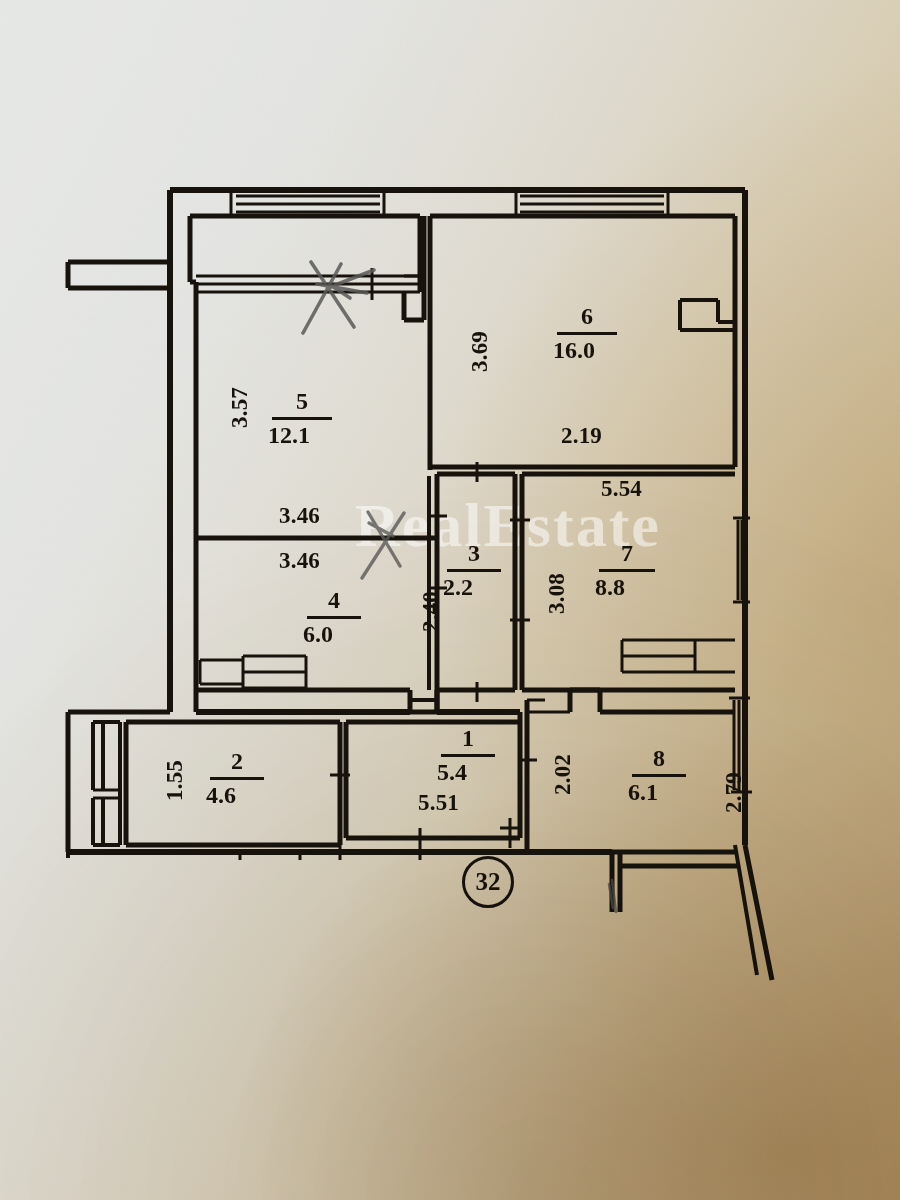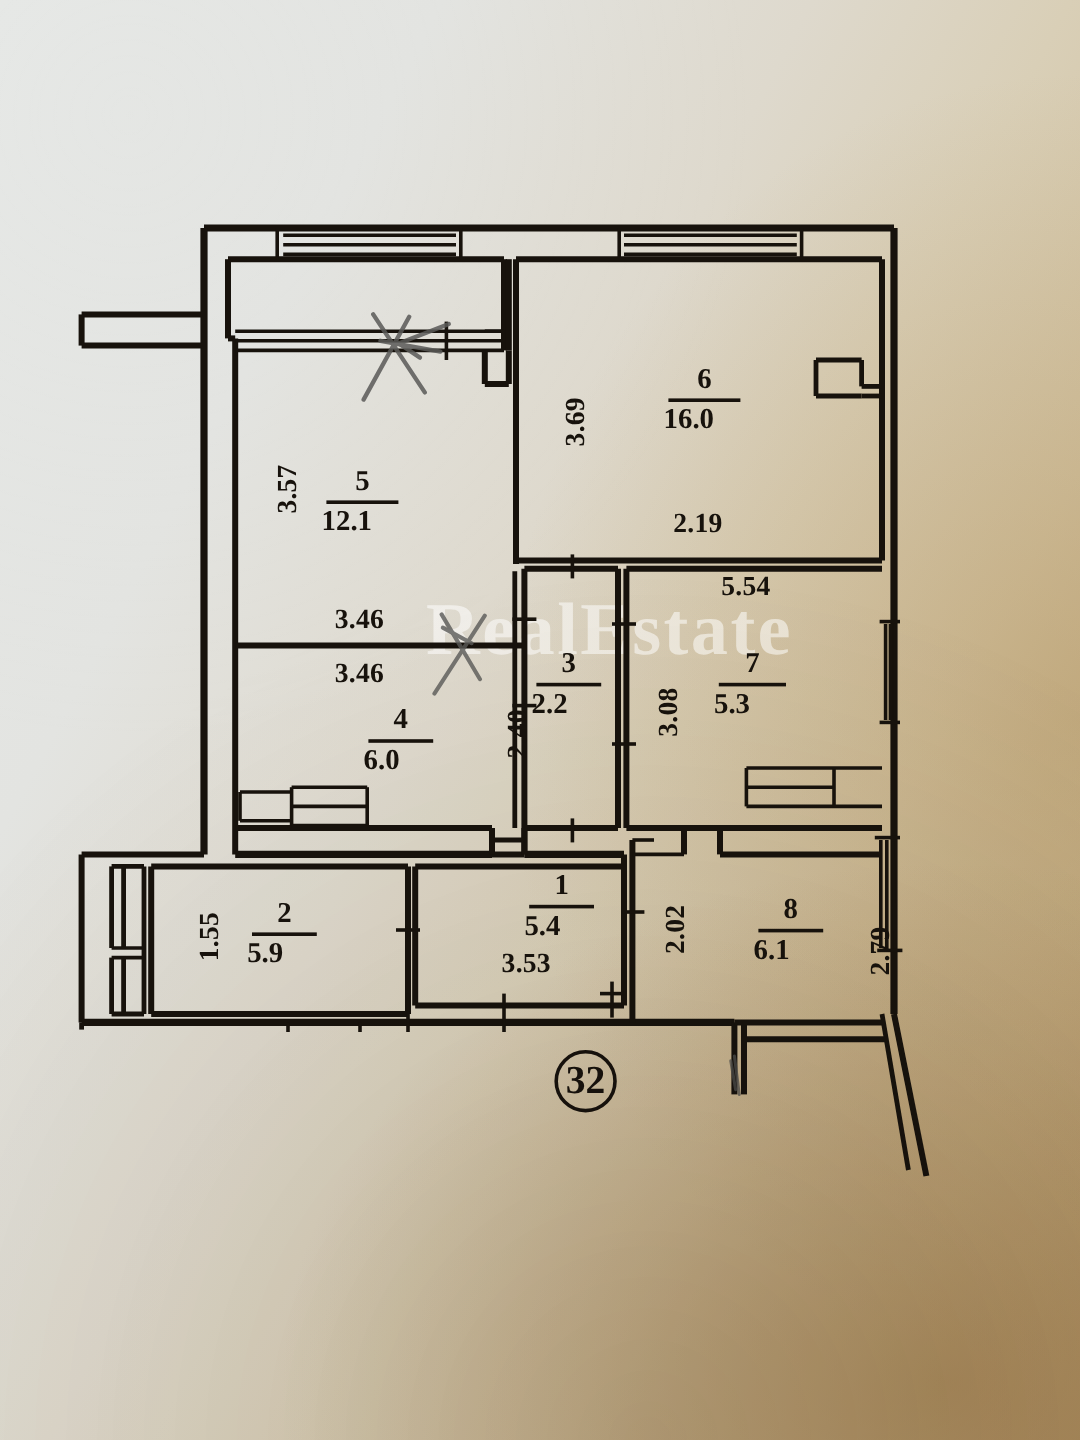--- a/index.html
+++ b/index.html
@@ -28,21 +28,21 @@
   .lbl{position:absolute;color:#17120c;line-height:1;white-space:nowrap;}
   .dim{font-size:23px;font-weight:700;letter-spacing:.2px;}
   .dim.v{transform-origin:0 0;}
   .roomnum{font-size:24px;font-weight:700;text-align:center;}
   .roomarea{font-size:24px;font-weight:700;text-align:left;}
   .roomlabel{position:absolute;text-align:center;color:#17120c;}
   .roomlabel .bar{height:2.6px;background:#17120c;margin:2px auto 2px auto;}
   .circnum{
     position:absolute;width:46px;height:46px;border:3px solid #17120c;border-radius:50%;
     display:flex;align-items:center;justify-content:center;
-    font-size:33px;font-weight:700;color:#17120c;margin-top:19px;
+    font-size:25px;font-weight:700;color:#17120c;
   }
   .wm{
     position:absolute;color:rgba(255,255,255,0.55);font-size:62px;font-weight:700;
     font-family:"Liberation Serif",serif;letter-spacing:2px;pointer-events:none;
     transform:rotate(0deg);
   }
 </style>
 </head>
 <body>
 
@@ -257,33 +257,33 @@
 
   <div class="roomlabel" style="left:443px;top:540px;width:62px;">
     <div class="roomnum">3</div>
     <div class="bar" style="width:54px;"></div>
     <div class="roomarea">2.2</div>
   </div>
 
   <div class="roomlabel" style="left:595px;top:540px;width:64px;">
     <div class="roomnum">7</div>
     <div class="bar" style="width:56px;"></div>
-    <div class="roomarea">5.3</div>
+    <div class="roomarea">8.8</div>
   </div>
 
   <div class="roomlabel" style="left:303px;top:587px;width:62px;">
     <div class="roomnum">4</div>
     <div class="bar" style="width:54px;"></div>
     <div class="roomarea">6.0</div>
   </div>
 
   <div class="roomlabel" style="left:206px;top:748px;width:62px;">
     <div class="roomnum">2</div>
     <div class="bar" style="width:54px;"></div>
-    <div class="roomarea">5.9</div>
+    <div class="roomarea">4.6</div>
   </div>
 
   <div class="roomlabel" style="left:437px;top:725px;width:62px;">
     <div class="roomnum">1</div>
     <div class="bar" style="width:54px;"></div>
     <div class="roomarea">5.4</div>
   </div>
 
   <div class="roomlabel" style="left:628px;top:745px;width:62px;">
     <div class="roomnum">8</div>
@@ -306,17 +306,17 @@
   <div class="lbl dim v" style="left:722px;top:813px;transform:rotate(-90deg);">2.79</div>
 
   <div class="lbl dim" style="left:561px;top:424px;">2.19</div>
 
   <div class="lbl dim" style="left:601px;top:477px;">5.54</div>
 
   <div class="lbl dim" style="left:279px;top:504px;">3.46</div>
 
   <div class="lbl dim" style="left:279px;top:549px;">3.46</div>
 
-  <div class="lbl dim" style="left:418px;top:791px;">3.53</div>
+  <div class="lbl dim" style="left:418px;top:791px;">5.51</div>
 
   <div class="circnum" style="left:462px;top:856px;">32</div>
 
 </div>
 
 </body></html>

